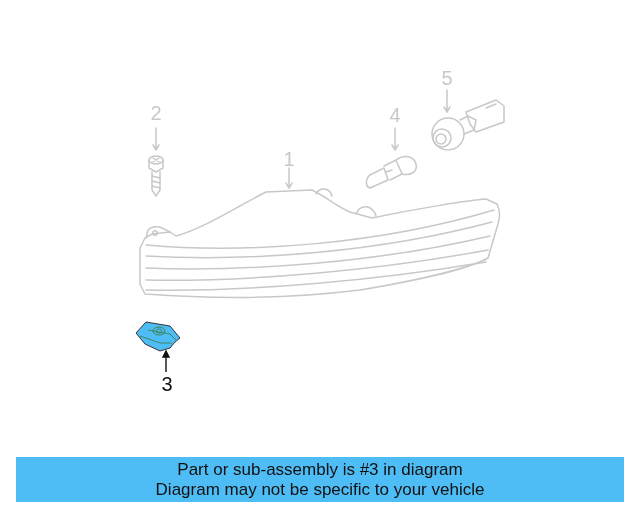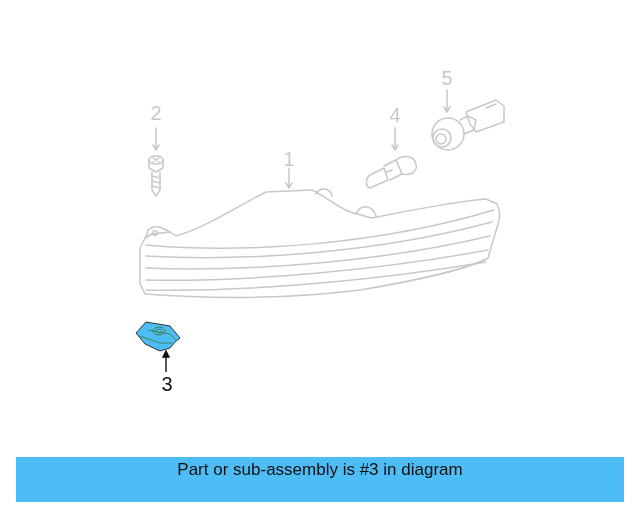--- a/index.html
+++ b/index.html
@@ -79,13 +79,14 @@
 </svg>
 
 <div class="callout" style="left:279px; top:149px;">1</div>
 <div class="callout" style="left:146px; top:103px;">2</div>
 <div class="callout active" style="left:157px; top:374px;">3</div>
 <div class="callout" style="left:385px; top:105px;">4</div>
 <div class="callout" style="left:437px; top:68px;">5</div>
 
 <div id="banner">
   <div>Part or sub-assembly is #3 in diagram</div>
+  <div>Diagram may not be specific to your vehicle</div>
 </div>
 
 </body></html>

